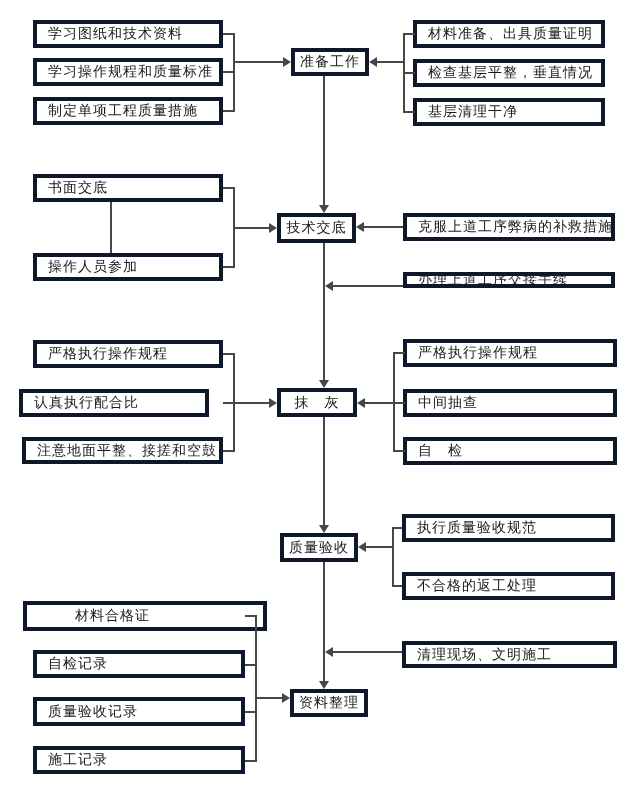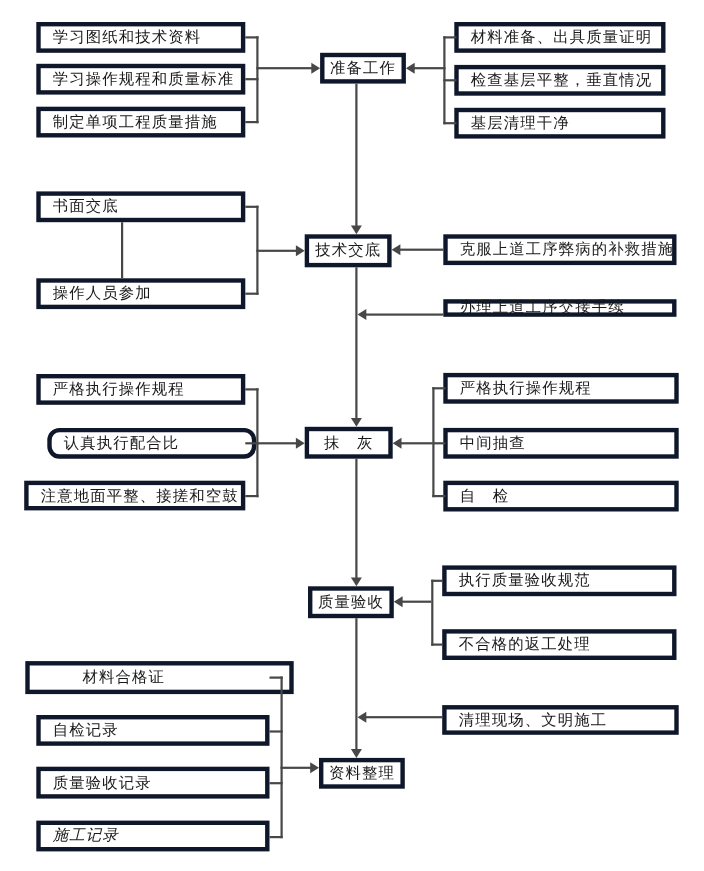--- a/index.html
+++ b/index.html
@@ -38,33 +38,33 @@
   <div class="side" style="left:413px;top:20px;width:192px;height:28px;">材料准备、出具质量证明</div>
   <div class="side" style="left:413px;top:59px;width:192px;height:28px;">检查基层平整，垂直情况</div>
   <div class="side" style="left:413px;top:98px;width:192px;height:28px;">基层清理干净</div>
 
   <div class="side" style="left:33px;top:174px;width:190px;height:28px;">书面交底</div>
   <div class="side" style="left:33px;top:253px;width:190px;height:28px;">操作人员参加</div>
   <div class="side" style="left:403px;top:213px;width:212px;height:28px;">克服上道工序弊病的补救措施</div>
   <div class="side" style="left:403px;top:272px;width:212px;height:16px;">办理上道工序交接手续</div>
 
   <div class="side" style="left:33px;top:340px;width:190px;height:28px;">严格执行操作规程</div>
-  <div class="side" style="left:43px;top:389px;width:190px;height:28px;border-radius:11px;">认真执行配合比</div>
+  <div class="side" style="left:19px;top:389px;width:190px;height:28px;">认真执行配合比</div>
   <div class="side" style="left:22px;top:437px;width:201px;height:27px;">注意地面平整、接搓和空鼓</div>
   <div class="side" style="left:403px;top:339px;width:214px;height:28px;">严格执行操作规程</div>
   <div class="side" style="left:403px;top:389px;width:214px;height:28px;">中间抽查</div>
   <div class="side" style="left:403px;top:437px;width:214px;height:28px;">自　检</div>
 
   <div class="side" style="left:402px;top:514px;width:213px;height:28px;">执行质量验收规范</div>
   <div class="side" style="left:402px;top:572px;width:213px;height:28px;">不合格的返工处理</div>
 
   <div class="side" style="left:23px;top:601px;width:244px;height:30px;padding-left:48px;">材料合格证</div>
   <div class="side" style="left:33px;top:650px;width:212px;height:28px;">自检记录</div>
   <div class="side" style="left:33px;top:697px;width:212px;height:29px;">质量验收记录</div>
-  <div class="side" style="left:33px;top:746px;width:212px;height:28px;font-style:italic;">施工记录</div>
+  <div class="side" style="left:33px;top:746px;width:212px;height:28px;">施工记录</div>
   <div class="side" style="left:402px;top:641px;width:215px;height:27px;">清理现场、文明施工</div>
 
   <div class="hline" style="left:223px;top:33px;width:12px;"></div>
   <div class="hline" style="left:223px;top:71px;width:12px;"></div>
   <div class="hline" style="left:223px;top:110px;width:12px;"></div>
   <div class="vline" style="left:233px;top:33px;height:79px;"></div>
   <div class="hline" style="left:233px;top:61px;width:52px;"></div>
   <div class="arr-r" style="left:283px;top:57px;"></div>
 
   <div class="hline" style="left:403px;top:33px;width:12px;"></div>

